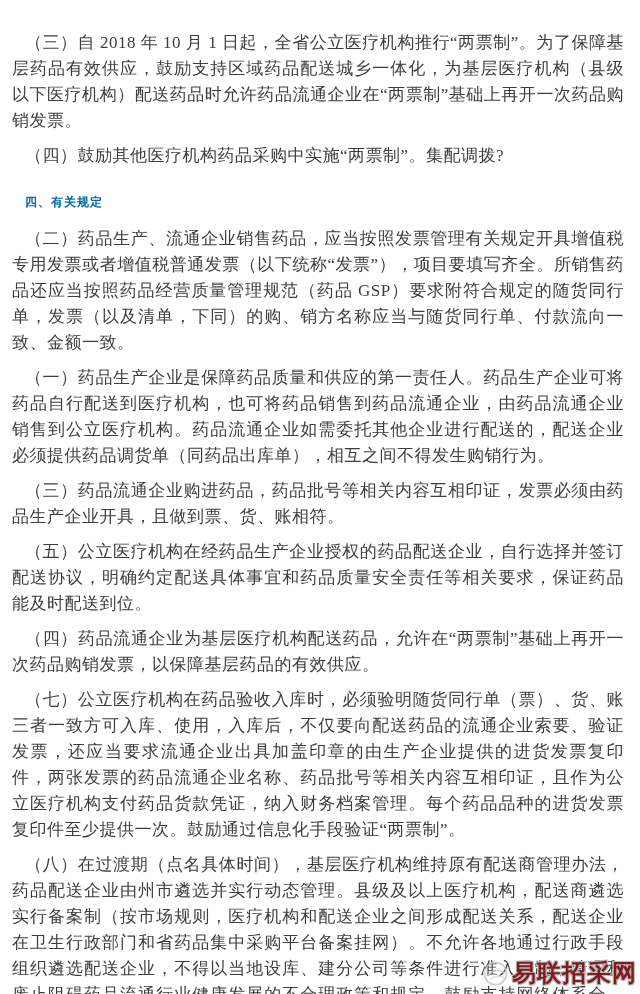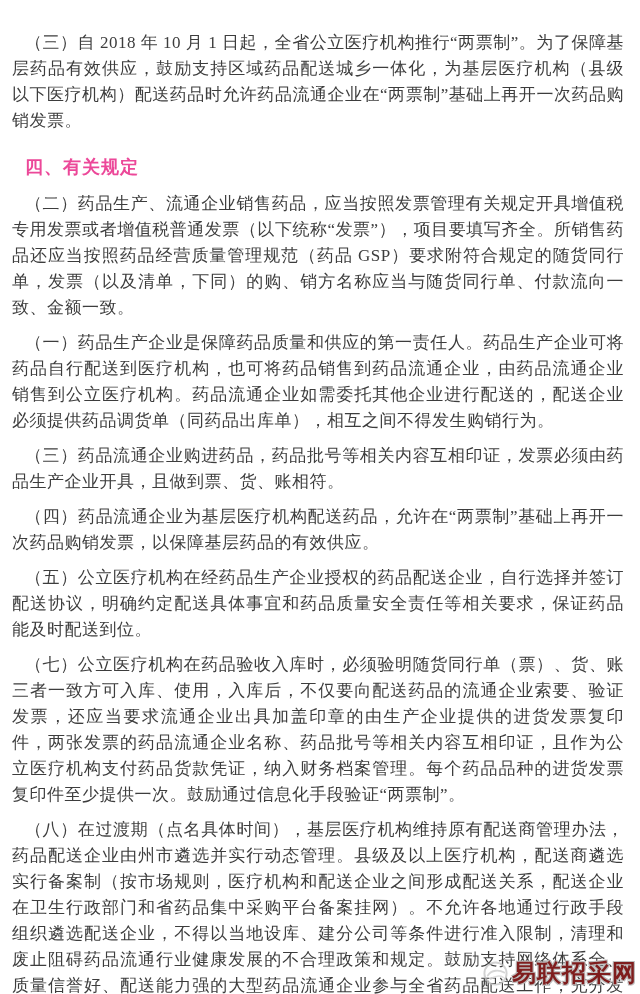--- a/index.html
+++ b/index.html
@@ -23,23 +23,23 @@
     letter-spacing: 0.5px;
     text-align: justify;
   }
   .para {
     margin: 0 0 9px 0;
     text-indent: 13px;
   }
   .section-heading {
     margin: 20px 0 11px 0;
     text-indent: 13px;
-    font-size: 18px;
+    font-size: 12px;
     font-weight: bold;
-    color: #ec4899;
+    color: #0369a1;
     letter-spacing: 1px;
   }
   .watermark {
     position: absolute;
     right: 3px;
     bottom: 5px;
     display: flex;
     align-items: center;
     gap: 3px;
     pointer-events: none;
@@ -64,32 +64,33 @@
   }
 </style>
 </head>
 <body>
 
 <div class="page">
   <div class="content">
 
     <p class="para">（三）自 2018 年 10 月 1 日起，全省公立医疗机构推行“两票制”。为了保障基层药品有效供应，鼓励支持区域药品配送城乡一体化，为基层医疗机构（县级以下医疗机构）配送药品时允许药品流通企业在“两票制”基础上再开一次药品购销发票。</p>
 
+    <p class="para">（四）鼓励其他医疗机构药品采购中实施“两票制”。集配调拨?</p>
 
     <h2 class="section-heading">四、有关规定</h2>
 
     <p class="para">（二）药品生产、流通企业销售药品，应当按照发票管理有关规定开具增值税专用发票或者增值税普通发票（以下统称“发票”），项目要填写齐全。所销售药品还应当按照药品经营质量管理规范（药品 GSP）要求附符合规定的随货同行单，发票（以及清单，下同）的购、销方名称应当与随货同行单、付款流向一致、金额一致。</p>
 
     <p class="para">（一）药品生产企业是保障药品质量和供应的第一责任人。药品生产企业可将药品自行配送到医疗机构，也可将药品销售到药品流通企业，由药品流通企业销售到公立医疗机构。药品流通企业如需委托其他企业进行配送的，配送企业必须提供药品调货单（同药品出库单），相互之间不得发生购销行为。</p>
 
     <p class="para">（三）药品流通企业购进药品，药品批号等相关内容互相印证，发票必须由药品生产企业开具，且做到票、货、账相符。</p>
 
+    <p class="para">（五）公立医疗机构在经药品生产企业授权的药品配送企业，自行选择并签订配送协议，明确约定配送具体事宜和药品质量安全责任等相关要求，保证药品能及时配送到位。</p>
+
     <p class="para">（四）药品流通企业为基层医疗机构配送药品，允许在“两票制”基础上再开一次药品购销发票，以保障基层药品的有效供应。</p>
-
-    <p class="para">（五）公立医疗机构在经药品生产企业授权的药品配送企业，自行选择并签订配送协议，明确约定配送具体事宜和药品质量安全责任等相关要求，保证药品能及时配送到位。</p>
 
 
     <p class="para">（七）公立医疗机构在药品验收入库时，必须验明随货同行单（票）、货、账三者一致方可入库、使用，入库后，不仅要向配送药品的流通企业索要、验证发票，还应当要求流通企业出具加盖印章的由生产企业提供的进货发票复印件，两张发票的药品流通企业名称、药品批号等相关内容互相印证，且作为公立医疗机构支付药品货款凭证，纳入财务档案管理。每个药品品种的进货发票复印件至少提供一次。鼓励通过信息化手段验证“两票制”。</p>
 
     <p class="para">（八）在过渡期（点名具体时间），基层医疗机构维持原有配送商管理办法，药品配送企业由州市遴选并实行动态管理。县级及以上医疗机构，配送商遴选实行备案制（按市场规则，医疗机构和配送企业之间形成配送关系，配送企业在卫生行政部门和省药品集中采购平台备案挂网）。不允许各地通过行政手段组织遴选配送企业，不得以当地设库、建分公司等条件进行准入限制，清理和废止阻碍药品流通行业健康发展的不合理政策和规定。鼓励支持网络体系全、质量信誉好、配送能力强的大型药品流通企业参与全省药品配送工作，充分发挥集中配送和企业区域化优势，鼓励和支持大型物流企业在取得相关资质的条件下</p>
 
   </div>
 
   <div class="watermark">
     <svg class="watermark-logo" viewBox="0 0 28 28" xmlns="http://www.w3.org/2000/svg" aria-hidden="true">

